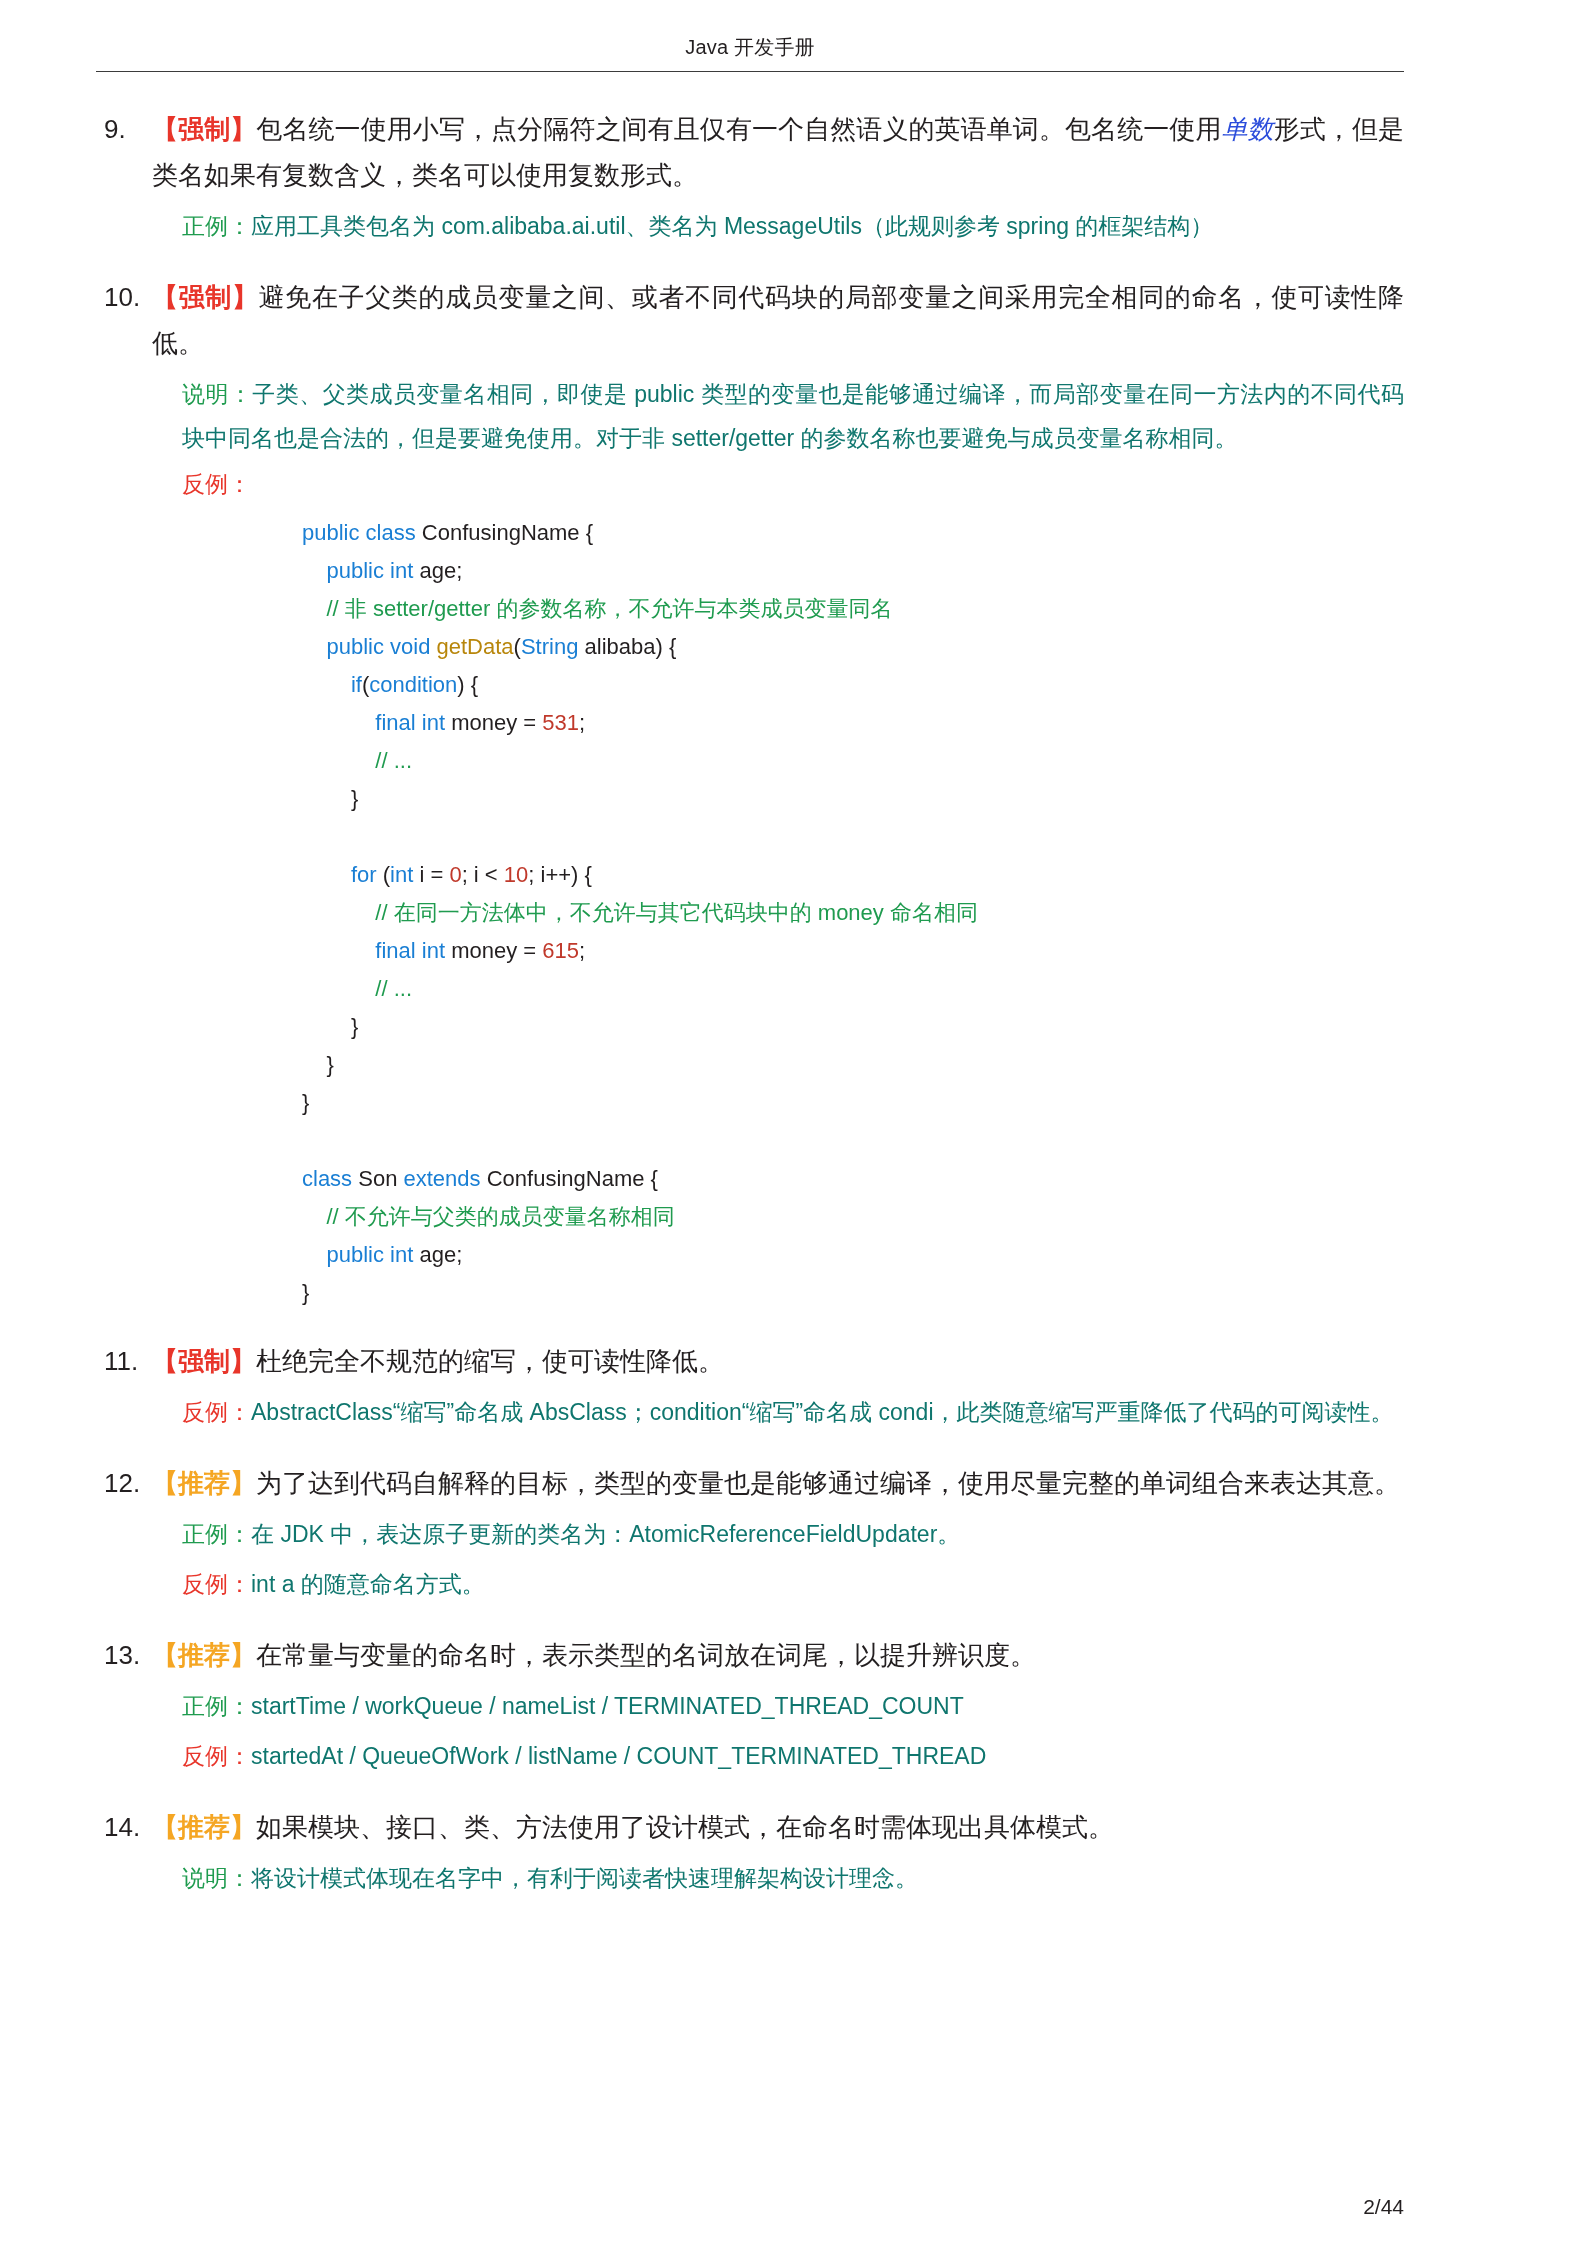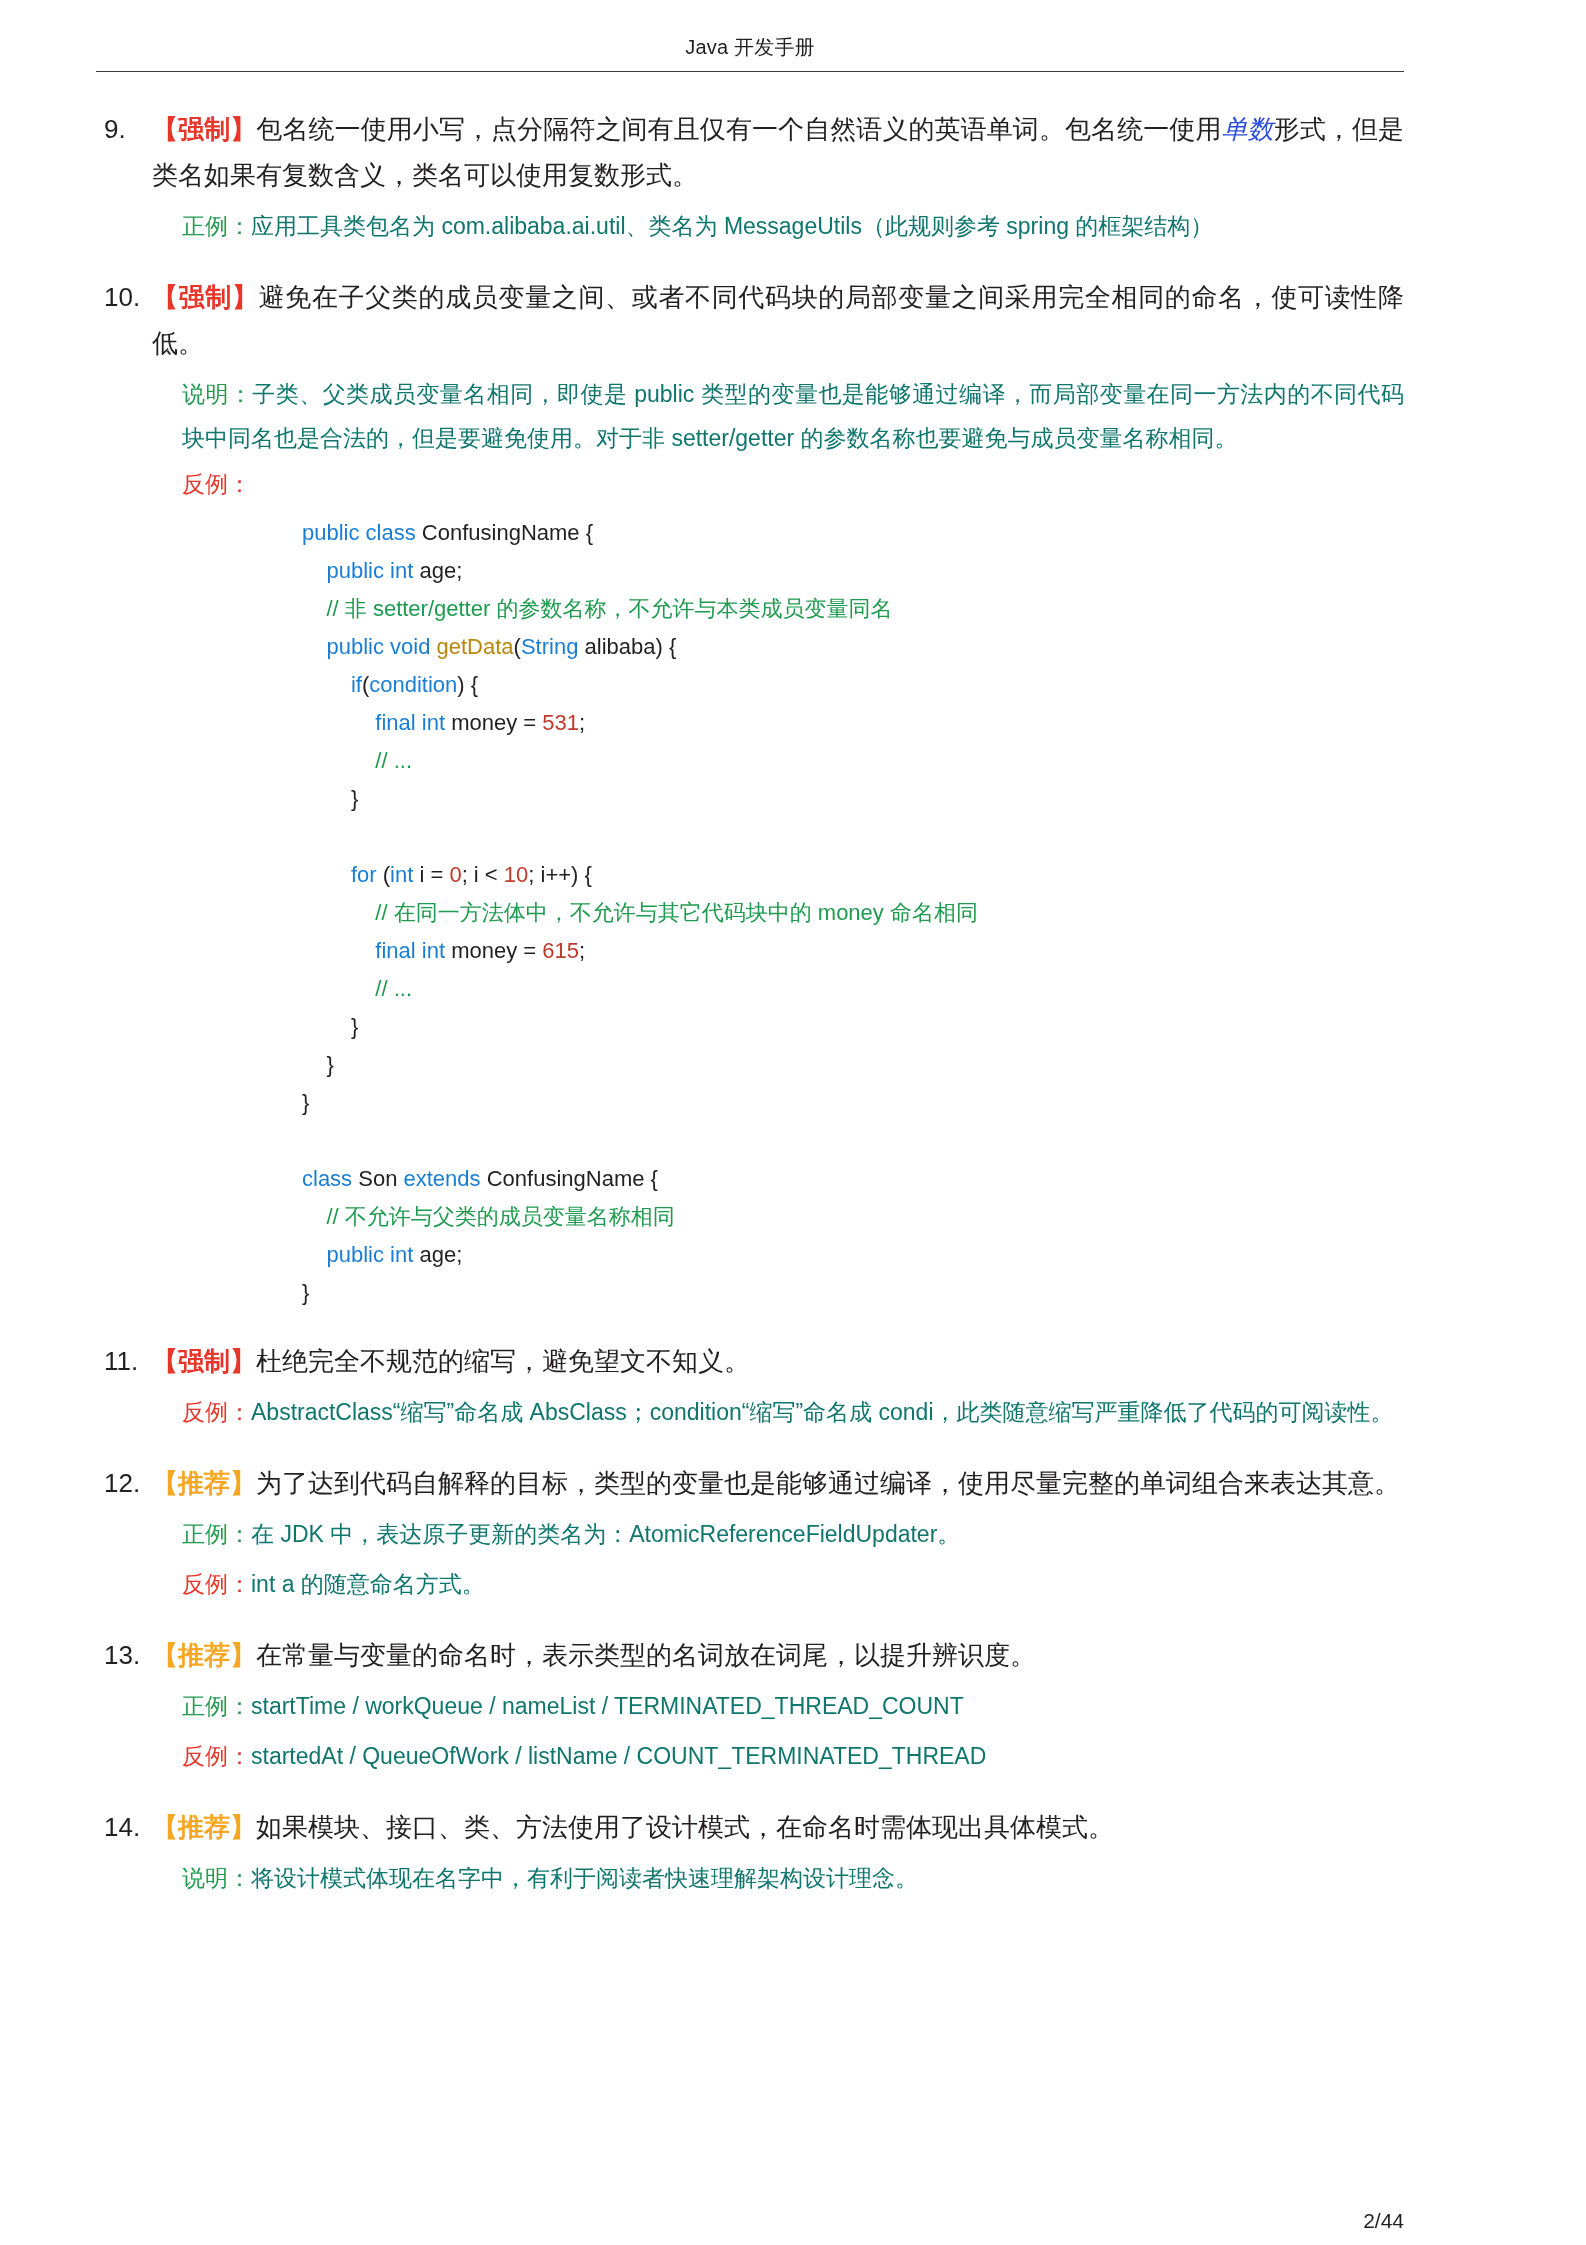--- a/index.html
+++ b/index.html
@@ -94,21 +94,21 @@
   .code .kw { color: #1a7fd4; }
   .code .cmt { color: #1f9b4f; }
   .code .fn { color: #b8860b; }
   .code .num { color: #c0392b; }
   .code .pl { color: #231f20; }
 
   
   .footer {
     position: absolute;
     right: 96px;
-    bottom: 12px;
+    bottom: 26px;
     font-size: 21px;
     color: #231f20;
   }
   .mt-small { margin-top: 2px; }
 </style>
 </head>
 <body>
 
 <div class="page">
 
@@ -150,21 +150,21 @@
 <span class="kw">class</span> <span class="pl">Son </span><span class="kw">extends</span> <span class="pl">ConfusingName {</span>
     <span class="cmt">// 不允许与父类的成员变量名称相同</span>
     <span class="kw">public int</span> <span class="pl">age;</span>
 <span class="pl">}</span></div>
     </div>
   </div>
 
   <div class="item">
     <div class="item-num">11.</div>
     <div class="item-body">
-      <div class="rule-line"><span class="tag-mandatory">【强制】</span><span>杜绝完全不规范的缩写，避免望文不知义。</span></div>
+      <div class="rule-line"><span class="tag-mandatory">【强制】</span><span>杜绝完全不规范的缩写，使可读性降低。</span></div>
       <div class="sub"><span class="lbl-neg">反例：</span><span class="sub-text">AbstractClass“缩写”命名成 AbsClass；condition“缩写”命名成 condi，此类随意缩写严重降低了代码的可阅读性。</span></div>
     </div>
   </div>
 
   <div class="item">
     <div class="item-num">12.</div>
     <div class="item-body">
       <div class="rule-line"><span class="tag-recommend">【推荐】</span><span>为了达到代码自解释的目标，类型的变量也是能够通过编译，使用尽量完整的单词组合来表达其意。</span></div>
       <div class="sub"><span class="lbl-pos">正例：</span><span class="sub-text">在 JDK 中，表达原子更新的类名为：AtomicReferenceFieldUpdater。</span></div>
       <div class="sub"><span class="lbl-neg">反例：</span><span class="sub-text">int a 的随意命名方式。</span></div>

